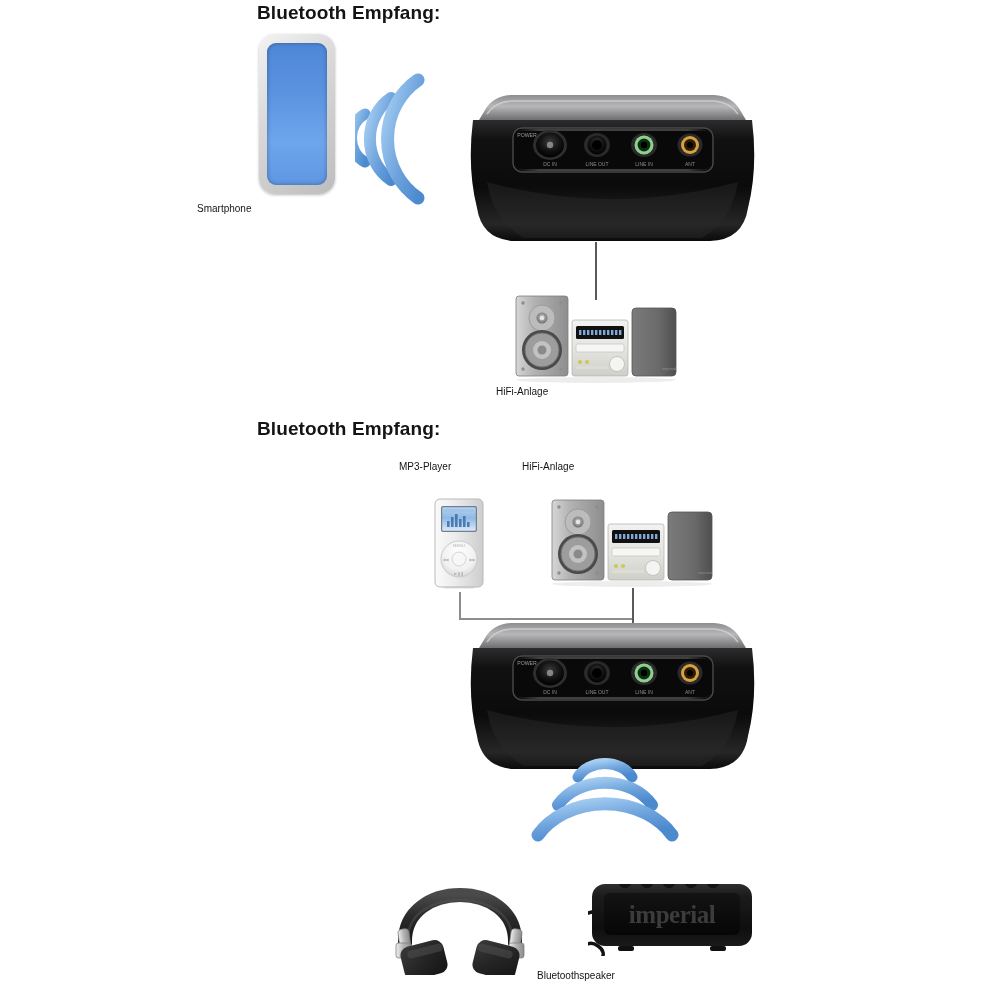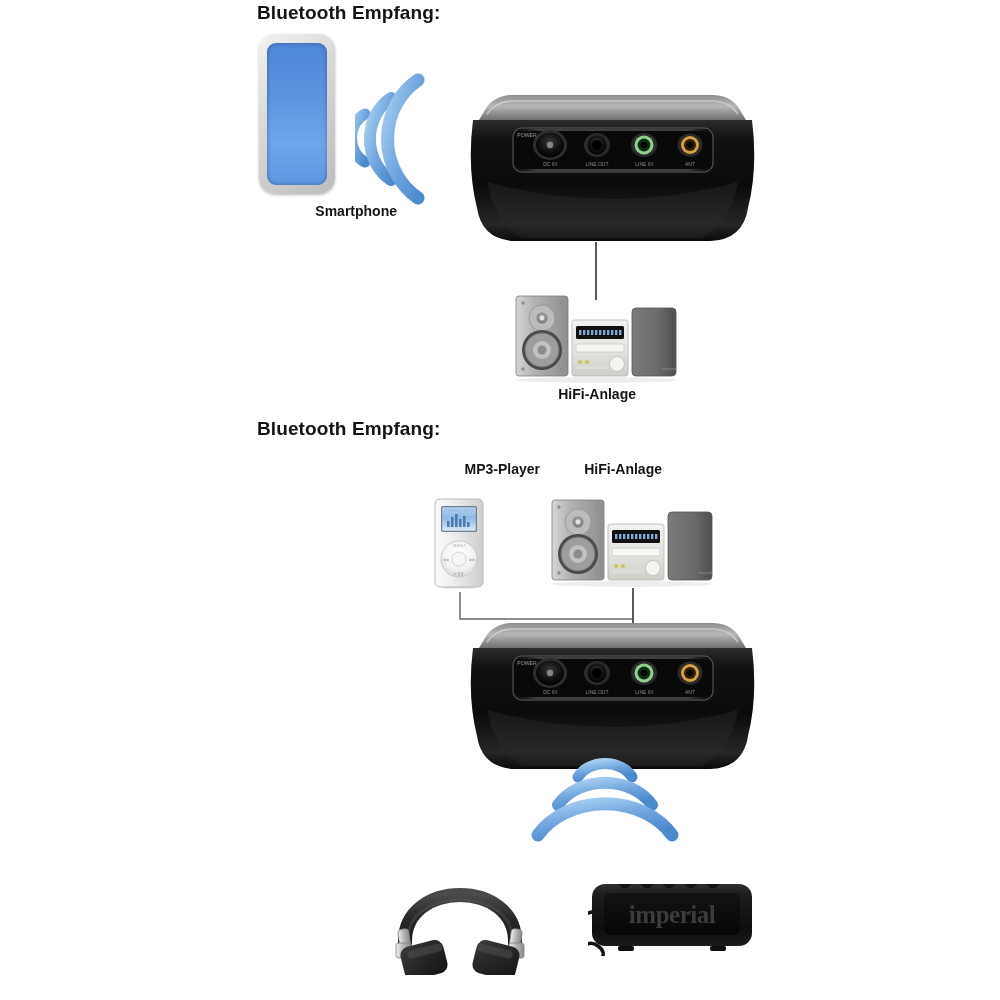--- a/index.html
+++ b/index.html
@@ -16,25 +16,25 @@
 
   
   .section-heading{
     font-size:19px;
     font-weight:700;
     letter-spacing:0.1px;
     color:#141414;
     white-space:nowrap;
   }
   .caption{
-    font-size:14px;
-    font-weight:700;
+    font-size:10px;
+    font-weight:400;
     color:#141414;
     white-space:nowrap;
-    text-align:right;
+    text-align:left;
   }
 
   
   .phone{
     width:76px;height:160px;
     border-radius:16px;
     background:linear-gradient(135deg,#f3f3f3 0%,#d9d9d9 40%,#bdbdbd 100%);
     box-shadow:0 1px 3px rgba(0,0,0,.28);
     padding:9px 8px;
     box-sizing:border-box;
@@ -252,21 +252,21 @@
       <rect x="120" y="20" width="44" height="68" rx="4" fill="url(#rspkG)" stroke="#555" stroke-width="0.8"></rect>
       <text x="150" y="82" font-family="Liberation Sans, sans-serif" font-size="4" fill="#8e8e8e">imperial</text>
     </g>
     <ellipse cx="84" cy="92" rx="80" ry="3" fill="#000" opacity=".07"></ellipse>
   </svg>
 
   <div class="abs caption" style="left:496px;top:386px;width:140px;">HiFi-Anlage</div>
 
   <div class="abs section-heading" style="left:257px;top:418px;">Bluetooth Empfang:</div>
 
-  <div class="abs caption" style="left:390px;top:461px;width:150px;">MP3-Player</div>
+  <div class="abs caption" style="left:399px;top:461px;width:150px;">MP3-Player</div>
   <div class="abs caption" style="left:522px;top:461px;width:140px;">HiFi-Anlage</div>
 
   <svg class="abs mp3" style="left:433px;top:497px;" viewBox="0 0 52 92">
     <defs>
       <linearGradient id="mp3Body" x1="0" y1="0" x2="1" y2="0">
         <stop offset="0%" stop-color="#fafafa"></stop>
         <stop offset="40%" stop-color="#ededed"></stop>
         <stop offset="100%" stop-color="#cdcdcd"></stop>
       </linearGradient>
       <linearGradient id="mp3Scr" x1="0" y1="0" x2="0" y2="1">
@@ -458,14 +458,15 @@
         <path d="M96 6 q7 10 14 0"></path>
       <path d="M118 6 q7 10 14 0"></path>
     </g>
     <text class="bt-logo-text" x="84" y="45" text-anchor="middle">imperial</text>
     <rect x="30" y="68" width="16" height="5" rx="2" fill="#101010"></rect>
     <rect x="122" y="68" width="16" height="5" rx="2" fill="#101010"></rect>
 
     <path d="M4 34 C -22 40, -30 72, -6 82 C 12 89, 22 76, 10 68 C 0 61, -8 70, -2 76" fill="none" stroke="#121212" stroke-width="3.4" stroke-linecap="round"></path>
   </svg>
 
+  <div class="abs caption" style="left:537px;top:970px;width:290px;">Bluetoothspeaker</div>
 
 </div>
 
 </body></html>

